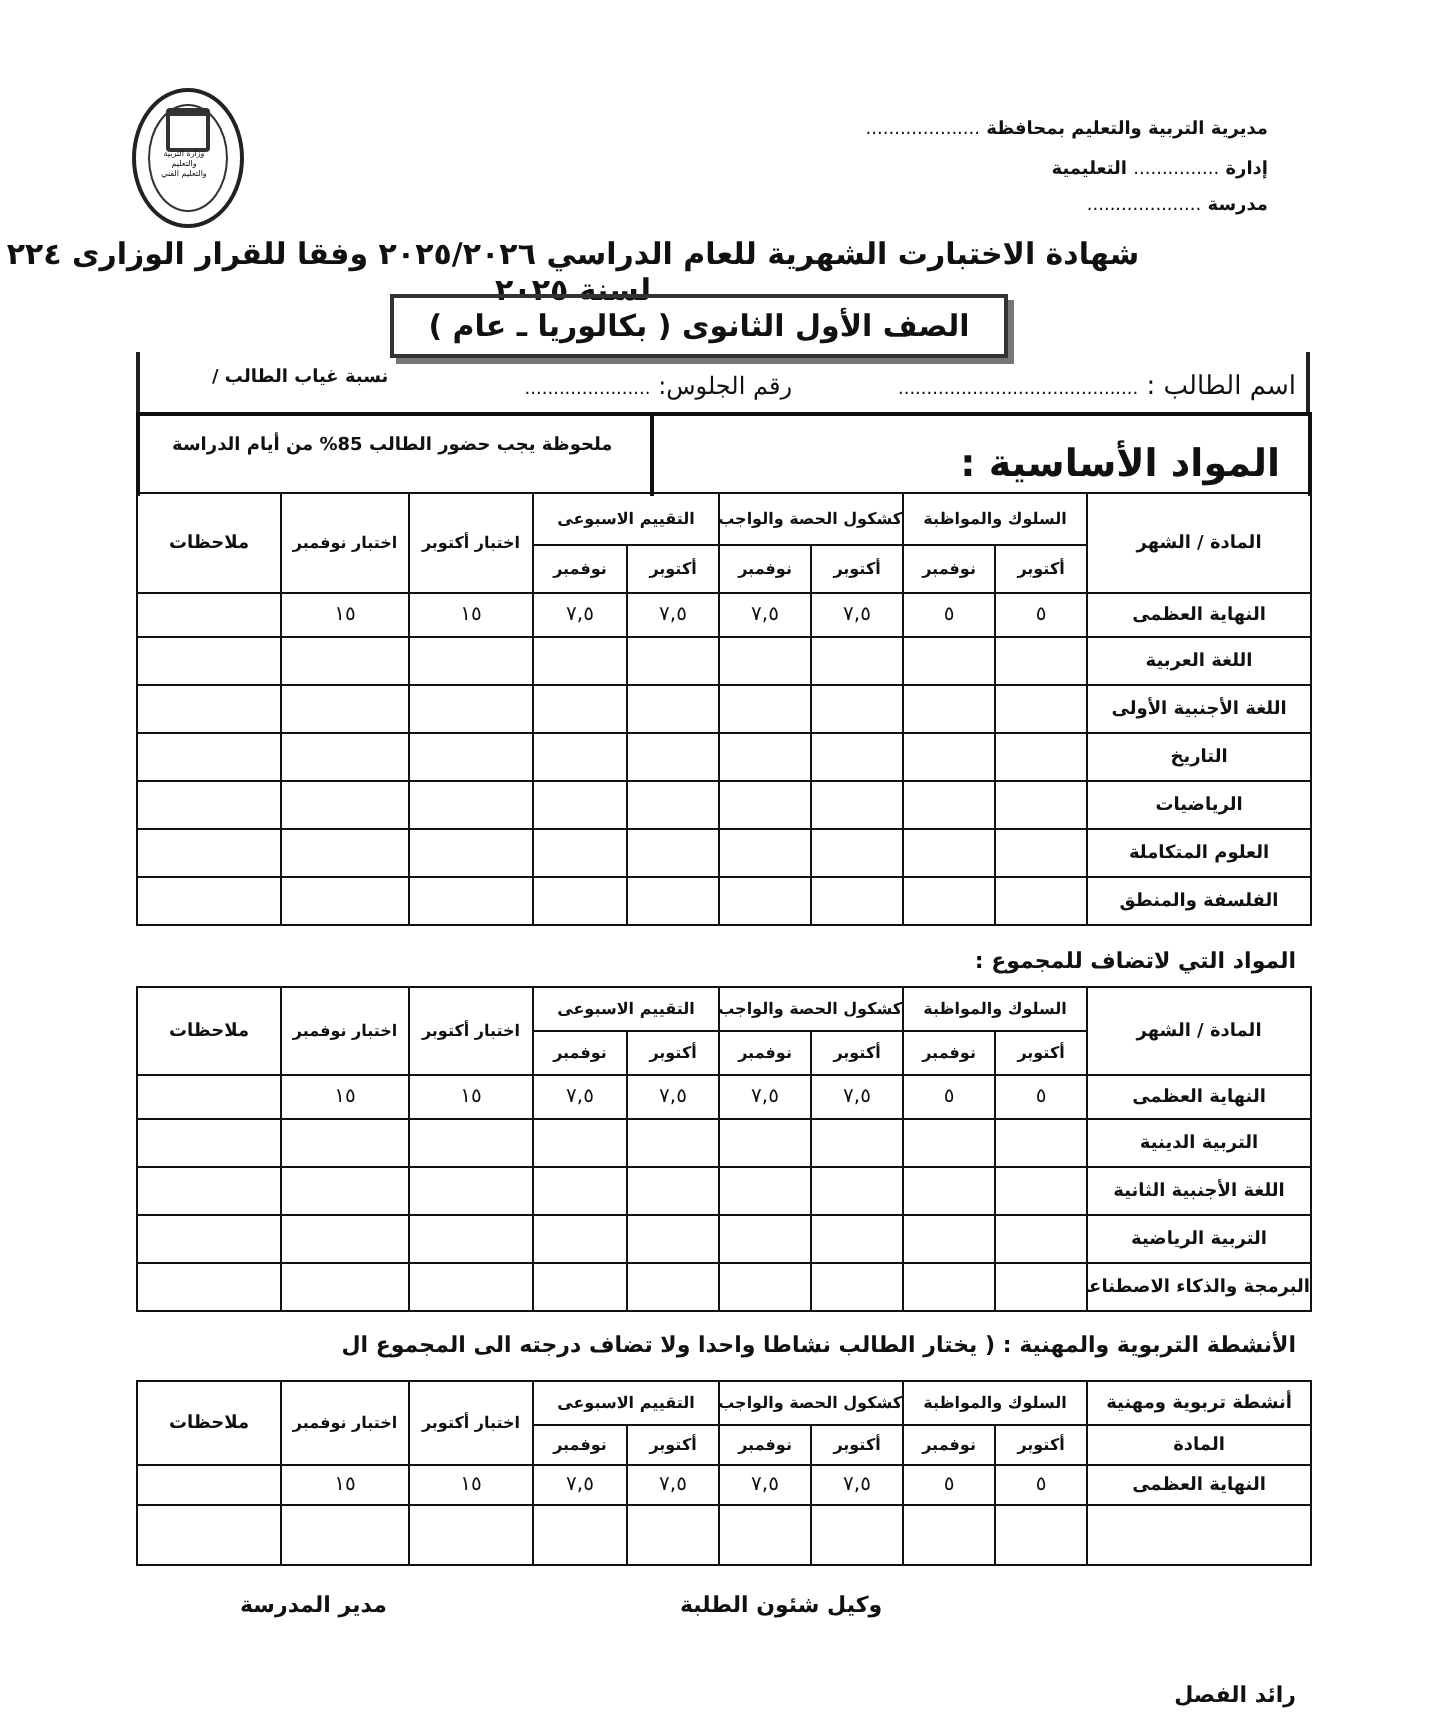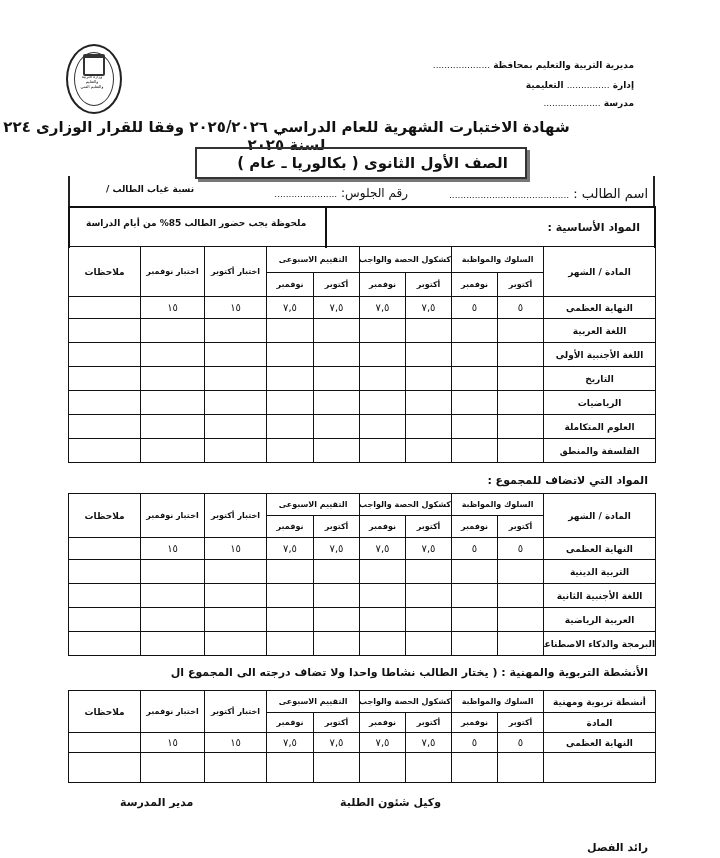--- a/index.html
+++ b/index.html
@@ -7,21 +7,21 @@
          font-family:"DejaVu Sans", sans-serif; color:#111; direction:rtl; }
   .abs { position:absolute; }
   .hdr-line { font-size:9px; font-weight:bold; white-space:nowrap; }
   .dots { letter-spacing:0px; font-weight:normal; }
   .logo { left:66px; top:44px; width:52px; height:66px; border:2px solid #222; border-radius:50%; }
   .logo-inner { position:absolute; left:6px; top:6px; right:6px; bottom:6px; border:1px solid #333; border-radius:50%; }
   .logo-eagle { position:absolute; left:15px; top:8px; width:18px; height:16px; border:2px solid #333; border-top:4px solid #333; border-radius:2px; }
   .logo-text { position:absolute; left:11px; top:28px; width:26px; font-size:4px; text-align:center; line-height:5px; }
   .title { left:0; width:573px; top:118px; text-align:center; font-size:15px; font-weight:bold; }
   .grade-box { left:195px; top:147px; width:305px; height:28px; border:2px solid #333;
-               box-shadow: 3px 3px 0 #777; text-align:center; line-height:28px; font-size:15px; font-weight:bold;padding-left:23px; }
+               box-shadow: 3px 3px 0 #777; text-align:center; line-height:28px; font-size:15px; font-weight:bold; }
   .frame-left { left:68px; top:176px; width:2px; height:30px; background:#222; }
   .frame-right { left:653px; top:176px; width:2px; height:30px; background:#222; }
   .student-line { top:186px; font-size:12px; white-space:nowrap; }
   table.grid { position:absolute; border-collapse:collapse; table-layout:fixed; direction:rtl; }
   table.grid td { border:1.5px solid #111; text-align:center; vertical-align:middle; padding:0; font-size:8px; font-weight:bold; overflow:hidden; white-space:nowrap; }
   table.grid td.subj { font-size:9px; }
   table.grid td.val { font-size:10px; font-weight:normal; }
   table.grid td.notes { font-size:9px; }
   .box { border:2px solid #111; }
   .section-label { font-size:11px; font-weight:bold; white-space:nowrap; }
@@ -53,29 +53,29 @@
 <div class="abs title">شهادة الاختبارت الشهرية للعام الدراسي ٢٠٢٥/٢٠٢٦ وفقا للقرار الوزارى ٢٢٤ لسنة ٢٠٢٥</div>
 
 <div class="abs grade-box">الصف الأول الثانوى  ( بكالوريا ـ عام )</div>
 
 <div class="abs frame-left"></div>
 <div class="abs frame-right"></div>
 <div class="abs student-line" style="right:72px; font-size:13px;">
   <span>اسم الطالب :</span>
   <span class="dots" style="font-size:9px;">..........................................</span>
 </div>
-<div class="abs student-line" style="right:312px;">
+<div class="abs student-line" style="right:324px;">
   <span>رقم الجلوس:</span>
   <span class="dots" style="font-size:9px;">......................</span>
 </div>
 <div class="abs student-line" style="left:106px; font-size:9px; font-weight:bold; top:184px;">نسبة غياب الطالب /</div>
 
 <div class="abs box" style="left:68px; top:206px; width:584px; height:40px; border-bottom:none;">
   <div class="abs" style="left:255px; top:0; width:2px; height:40px; background:#111;"></div>
-  <div class="abs section-label" style="right:14px; top:13px; font-size:11px;">المواد الأساسية :</div>
+  <div class="abs section-label" style="right:14px; top:13px; font-size:19px;">المواد الأساسية :</div>
   <div class="abs section-label" style="left:16px; top:10px; font-size:9px;">ملحوظة يجب حضور الطالب 85% من أيام الدراسة</div>
 </div>
 
 <table class="grid" style="left:68px; top:246px; width:587px;">
   <colgroup>
     <col style="width:112px">
       <col style="width:46px">
       <col style="width:46px">
       <col style="width:46px">
       <col style="width:46px">
@@ -257,21 +257,21 @@
         <td></td>
         <td></td>
         <td></td>
         <td></td>
         <td></td>
         <td></td>
         <td></td>
         <td></td>
       </tr>
       <tr style="height: 24px;">
-        <td class="subj">العربية الرياضية</td>
+        <td class="subj">التربية الرياضية</td>
         <td></td>
         <td></td>
         <td></td>
         <td></td>
         <td></td>
         <td></td>
         <td></td>
         <td></td>
         <td></td>
       </tr>

